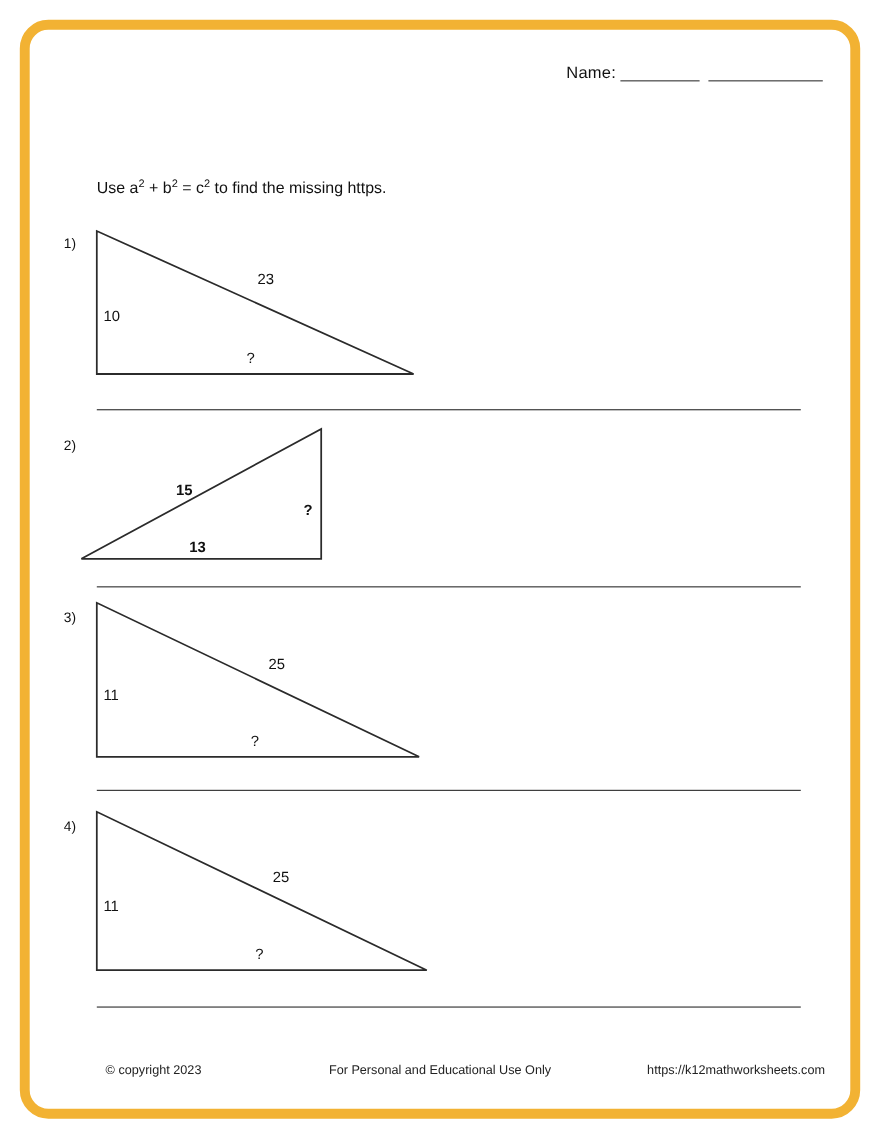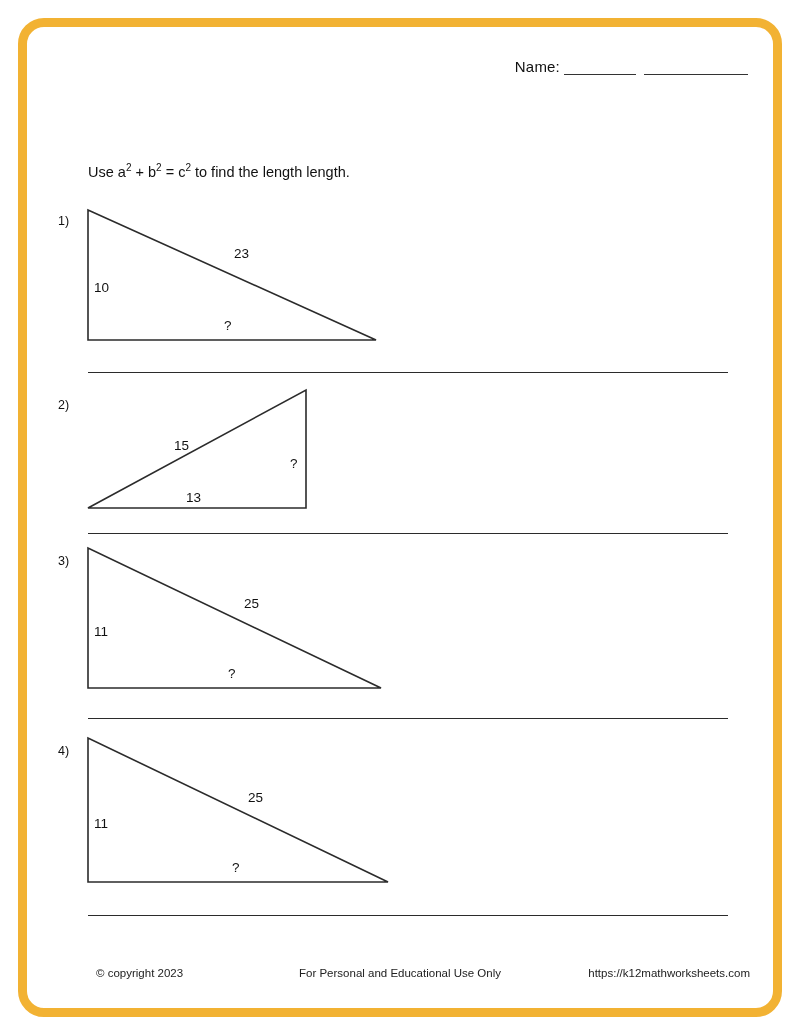--- a/index.html
+++ b/index.html
@@ -41,21 +41,20 @@
     height: 955px;
     box-sizing: border-box;
   }
 
   
   .name-row {
     position: absolute;
     right: 6px;
     top: 18px;
     display: flex;
-    align-items: flex-end;
     gap: 4px;
   }
   .name-label {
     font-size: 15px;
     color: #111;
     letter-spacing: 0.2px;
   }
   .name-blank {
     display: inline-block;
     width: 72px;
@@ -157,39 +156,39 @@
   <div class="sheet">
 
     <div class="name-row">
       <span class="name-label">Name:</span>
       <span class="name-blank"></span>
       <span class="name-blank2"></span>
     </div>
 
 
     <div class="instructions">
-      <span>Use a</span><sup>2</sup><span> + b</span><sup>2</sup><span> = c</span><sup>2</sup><span> to find the length length.</span>
+      <span>Use a</span><sup>2</sup><span> + b</span><sup>2</sup><span> = c</span><sup>2</sup><span> to find the missing https.</span>
     </div>
 
     <div class="problem" style="top:160px; height:180px;">
       <div class="prob-num" style="left:12px; top:14px;">1)</div>
       <div class="fig" style="left:30px; top:0px;">
         <svg width="340" height="160" viewBox="0 0 340 160">
           <polygon points="12,10 12,140 300,140" fill="none" stroke="#2b2b2b" stroke-width="1.6"></polygon>
           <text x="18" y="92" font-size="13.5">10</text>
           <text x="158" y="58" font-size="13.5">23</text>
           <text x="148" y="130" font-size="13.5">?</text>
         </svg>
       </div>
       <div class="divider" style="top:172px;"></div>
     </div>
 
     <div class="problem" style="top:340px; height:180px;">
       <div class="prob-num" style="left:12px; top:18px;">2)</div>
-      <div class="fig" style="left:30px; top:0px;">
+      <div class="fig" style="left:16px; top:0px;font-weight:bold;">
         <svg width="300" height="160" viewBox="0 0 300 160">
           <polygon points="12,128 230,128 230,10" fill="none" stroke="#2b2b2b" stroke-width="1.6"></polygon>
           <text x="98" y="70" font-size="13.5">15</text>
           <text x="110" y="122" font-size="13.5">13</text>
           <text x="214" y="88" font-size="13.5">?</text>
         </svg>
       </div>
       <div class="divider" style="top:153px;"></div>
     </div>
 

